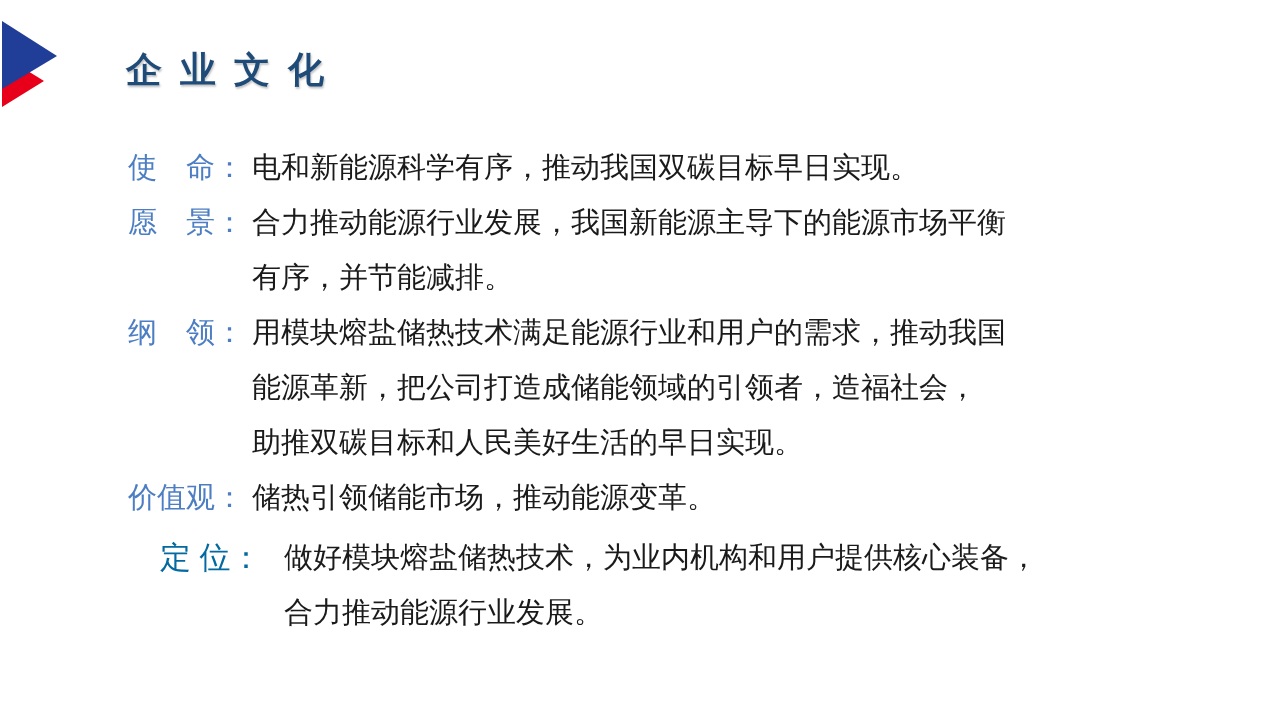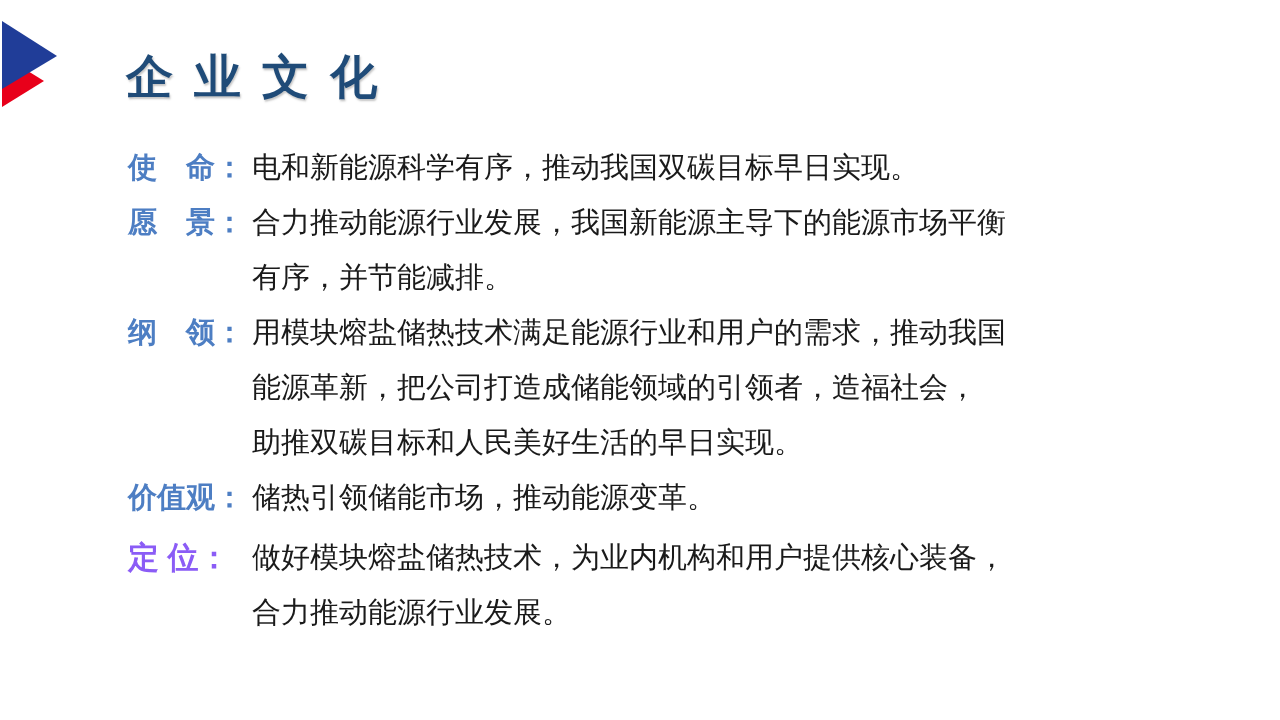--- a/index.html
+++ b/index.html
@@ -15,46 +15,47 @@
     position: absolute;
     top: 0;
     left: 0;
     width: 70px;
     height: 115px;
   }
   .title {
     position: absolute;
     left: 126px;
     top: 46px;
-    font-size: 47px;
+    font-size: 36px;
     font-weight: bold;
     letter-spacing: 4px;
     color: #1F4B78;
     text-shadow: 1px 2px 2px rgba(90, 90, 90, 0.35);
     white-space: nowrap;
   }
   .content {
     position: absolute;
     left: 128px;
     top: 140px;
     width: 1030px;
   }
   .row { display: flex; align-items: flex-start; }
   .row .label {
     flex: 0 0 124px;
     width: 124px;
-    font-weight: bold;
+    font-weight: normal;
     font-size: 29px;
     line-height: 55px;
     color: #4D7EC3;
     white-space: nowrap;
   }
   .row.red .label {
-    color: #8b5cf6;
+    color: #0369a1;
     font-size: 31px;
+    margin-left: 32px;
   }
   .row.red { margin-top: 5px; }
   .lines { flex: 1; }
   .line {
     font-family: "Liberation Serif", "DejaVu Serif", serif;
     font-size: 29px;
     line-height: 55px;
     color: #1A1A1A;
     white-space: nowrap;
   }

